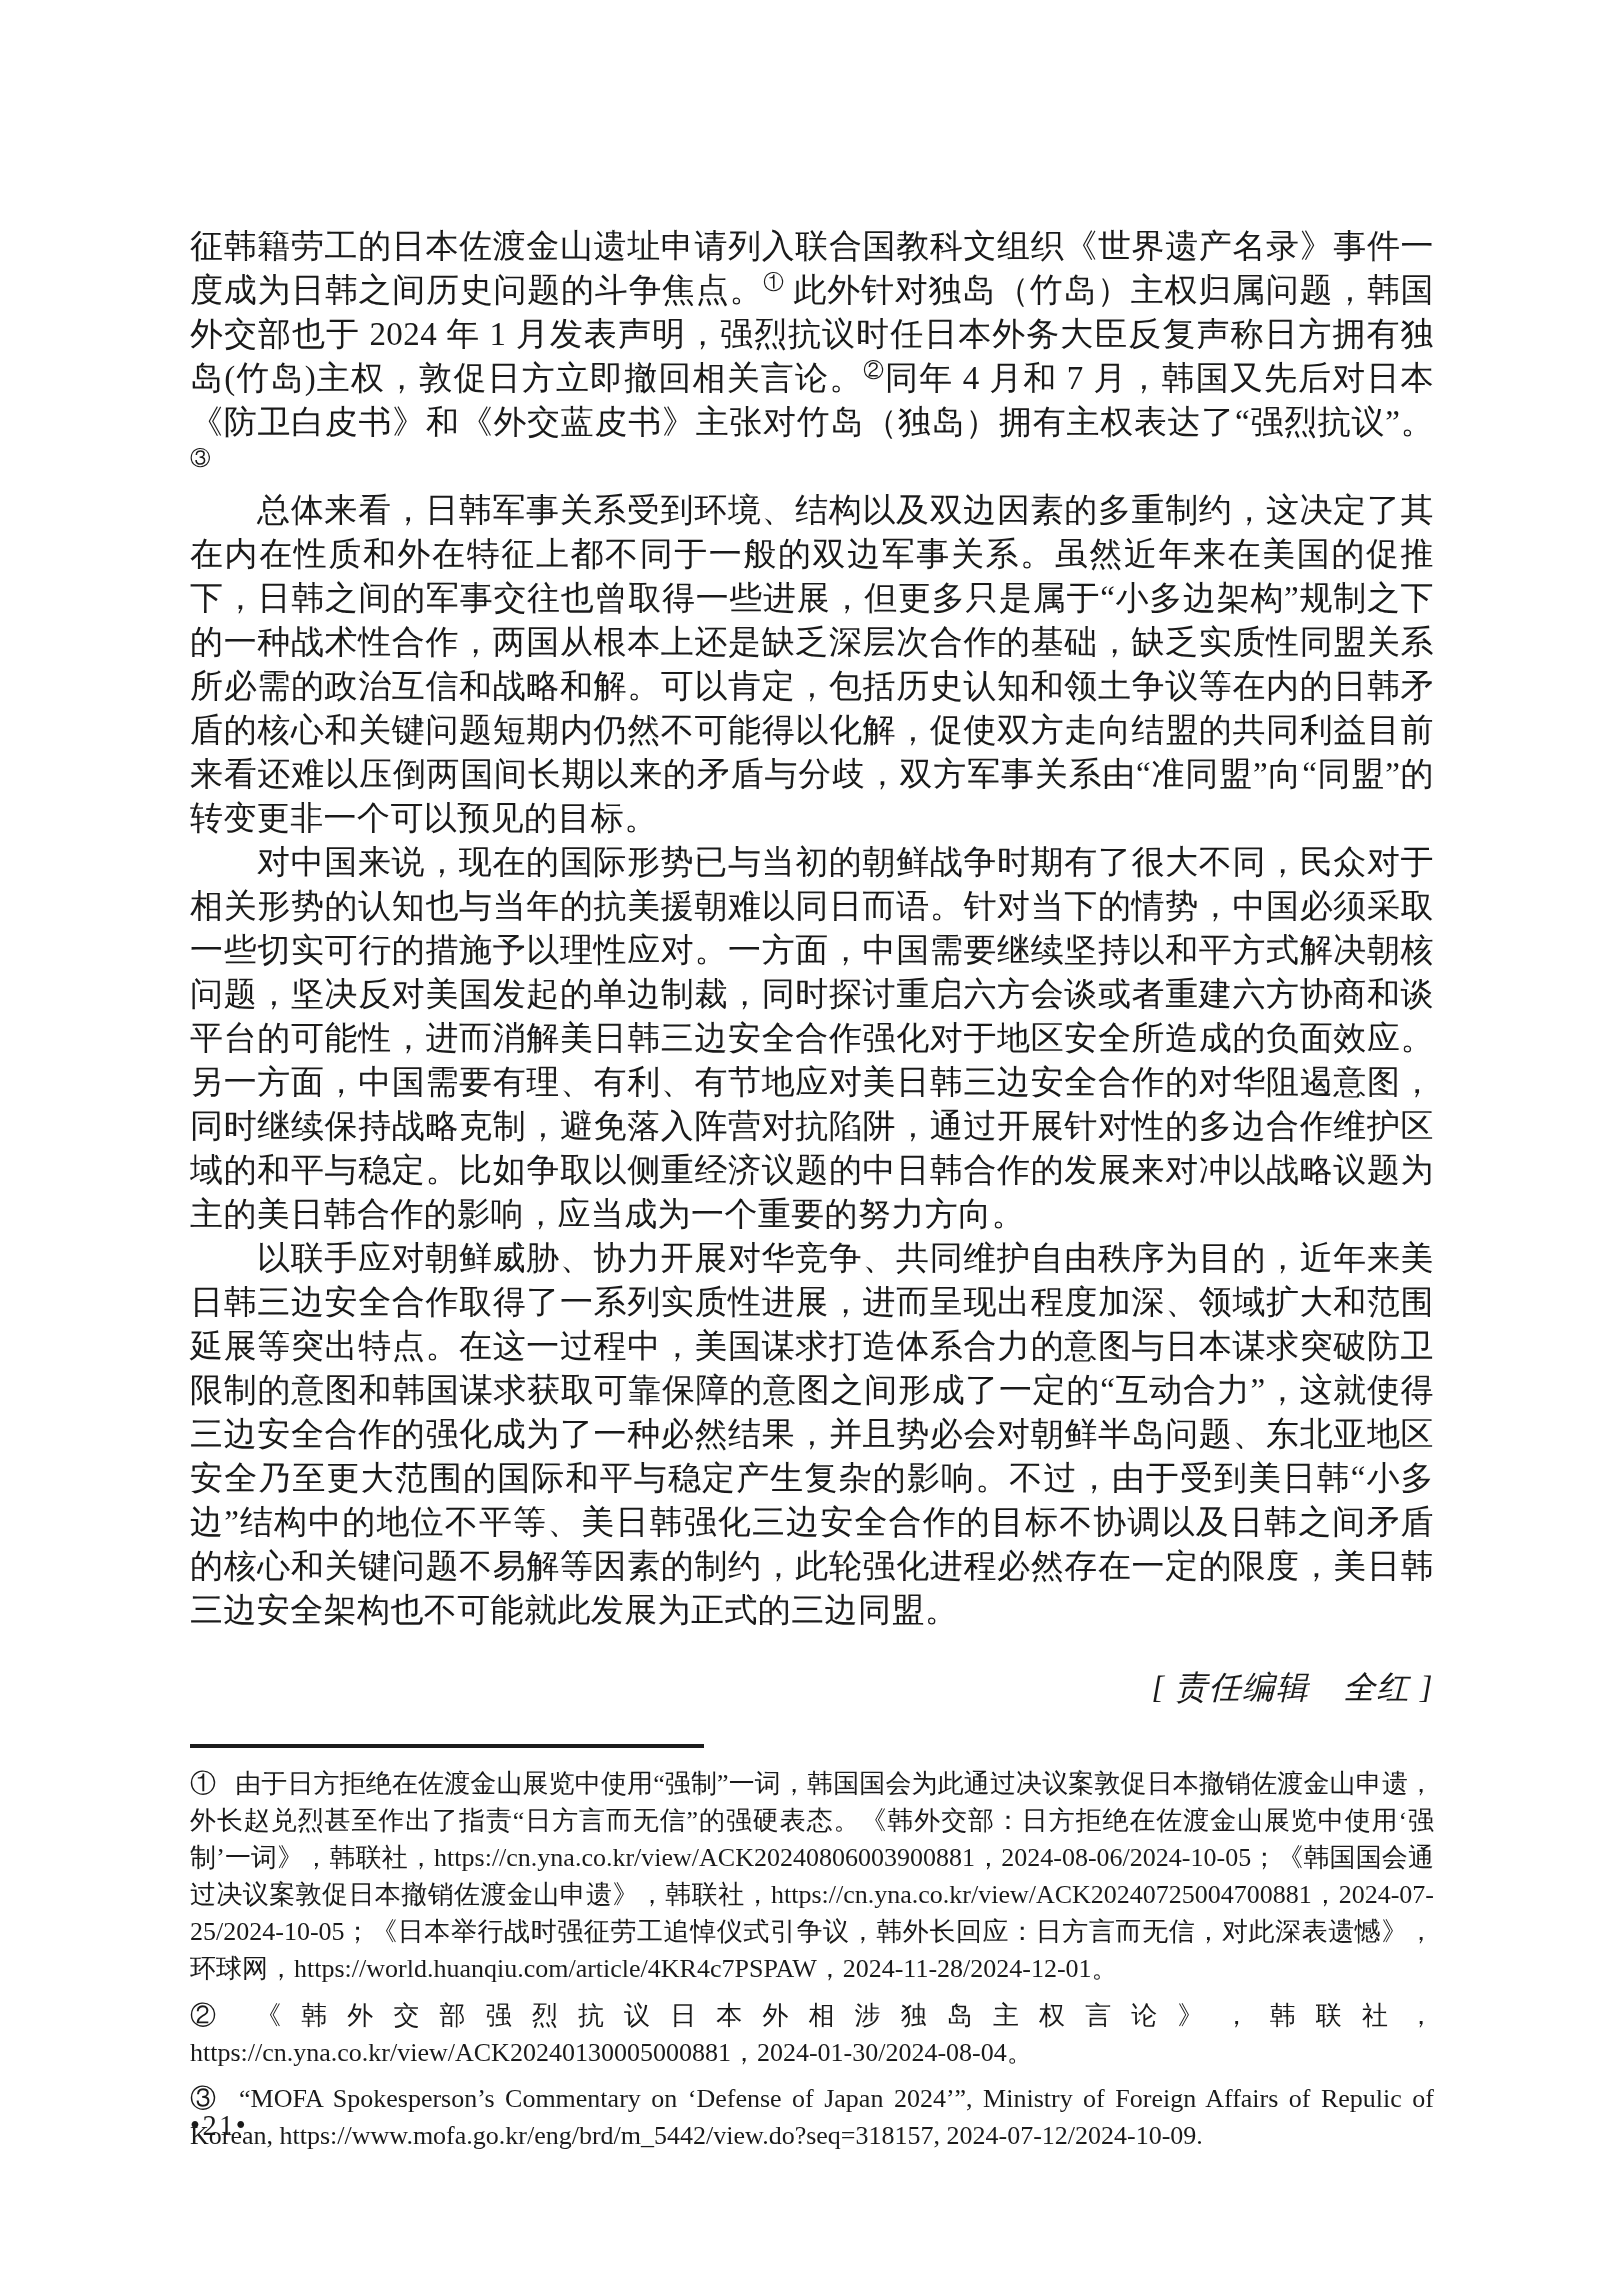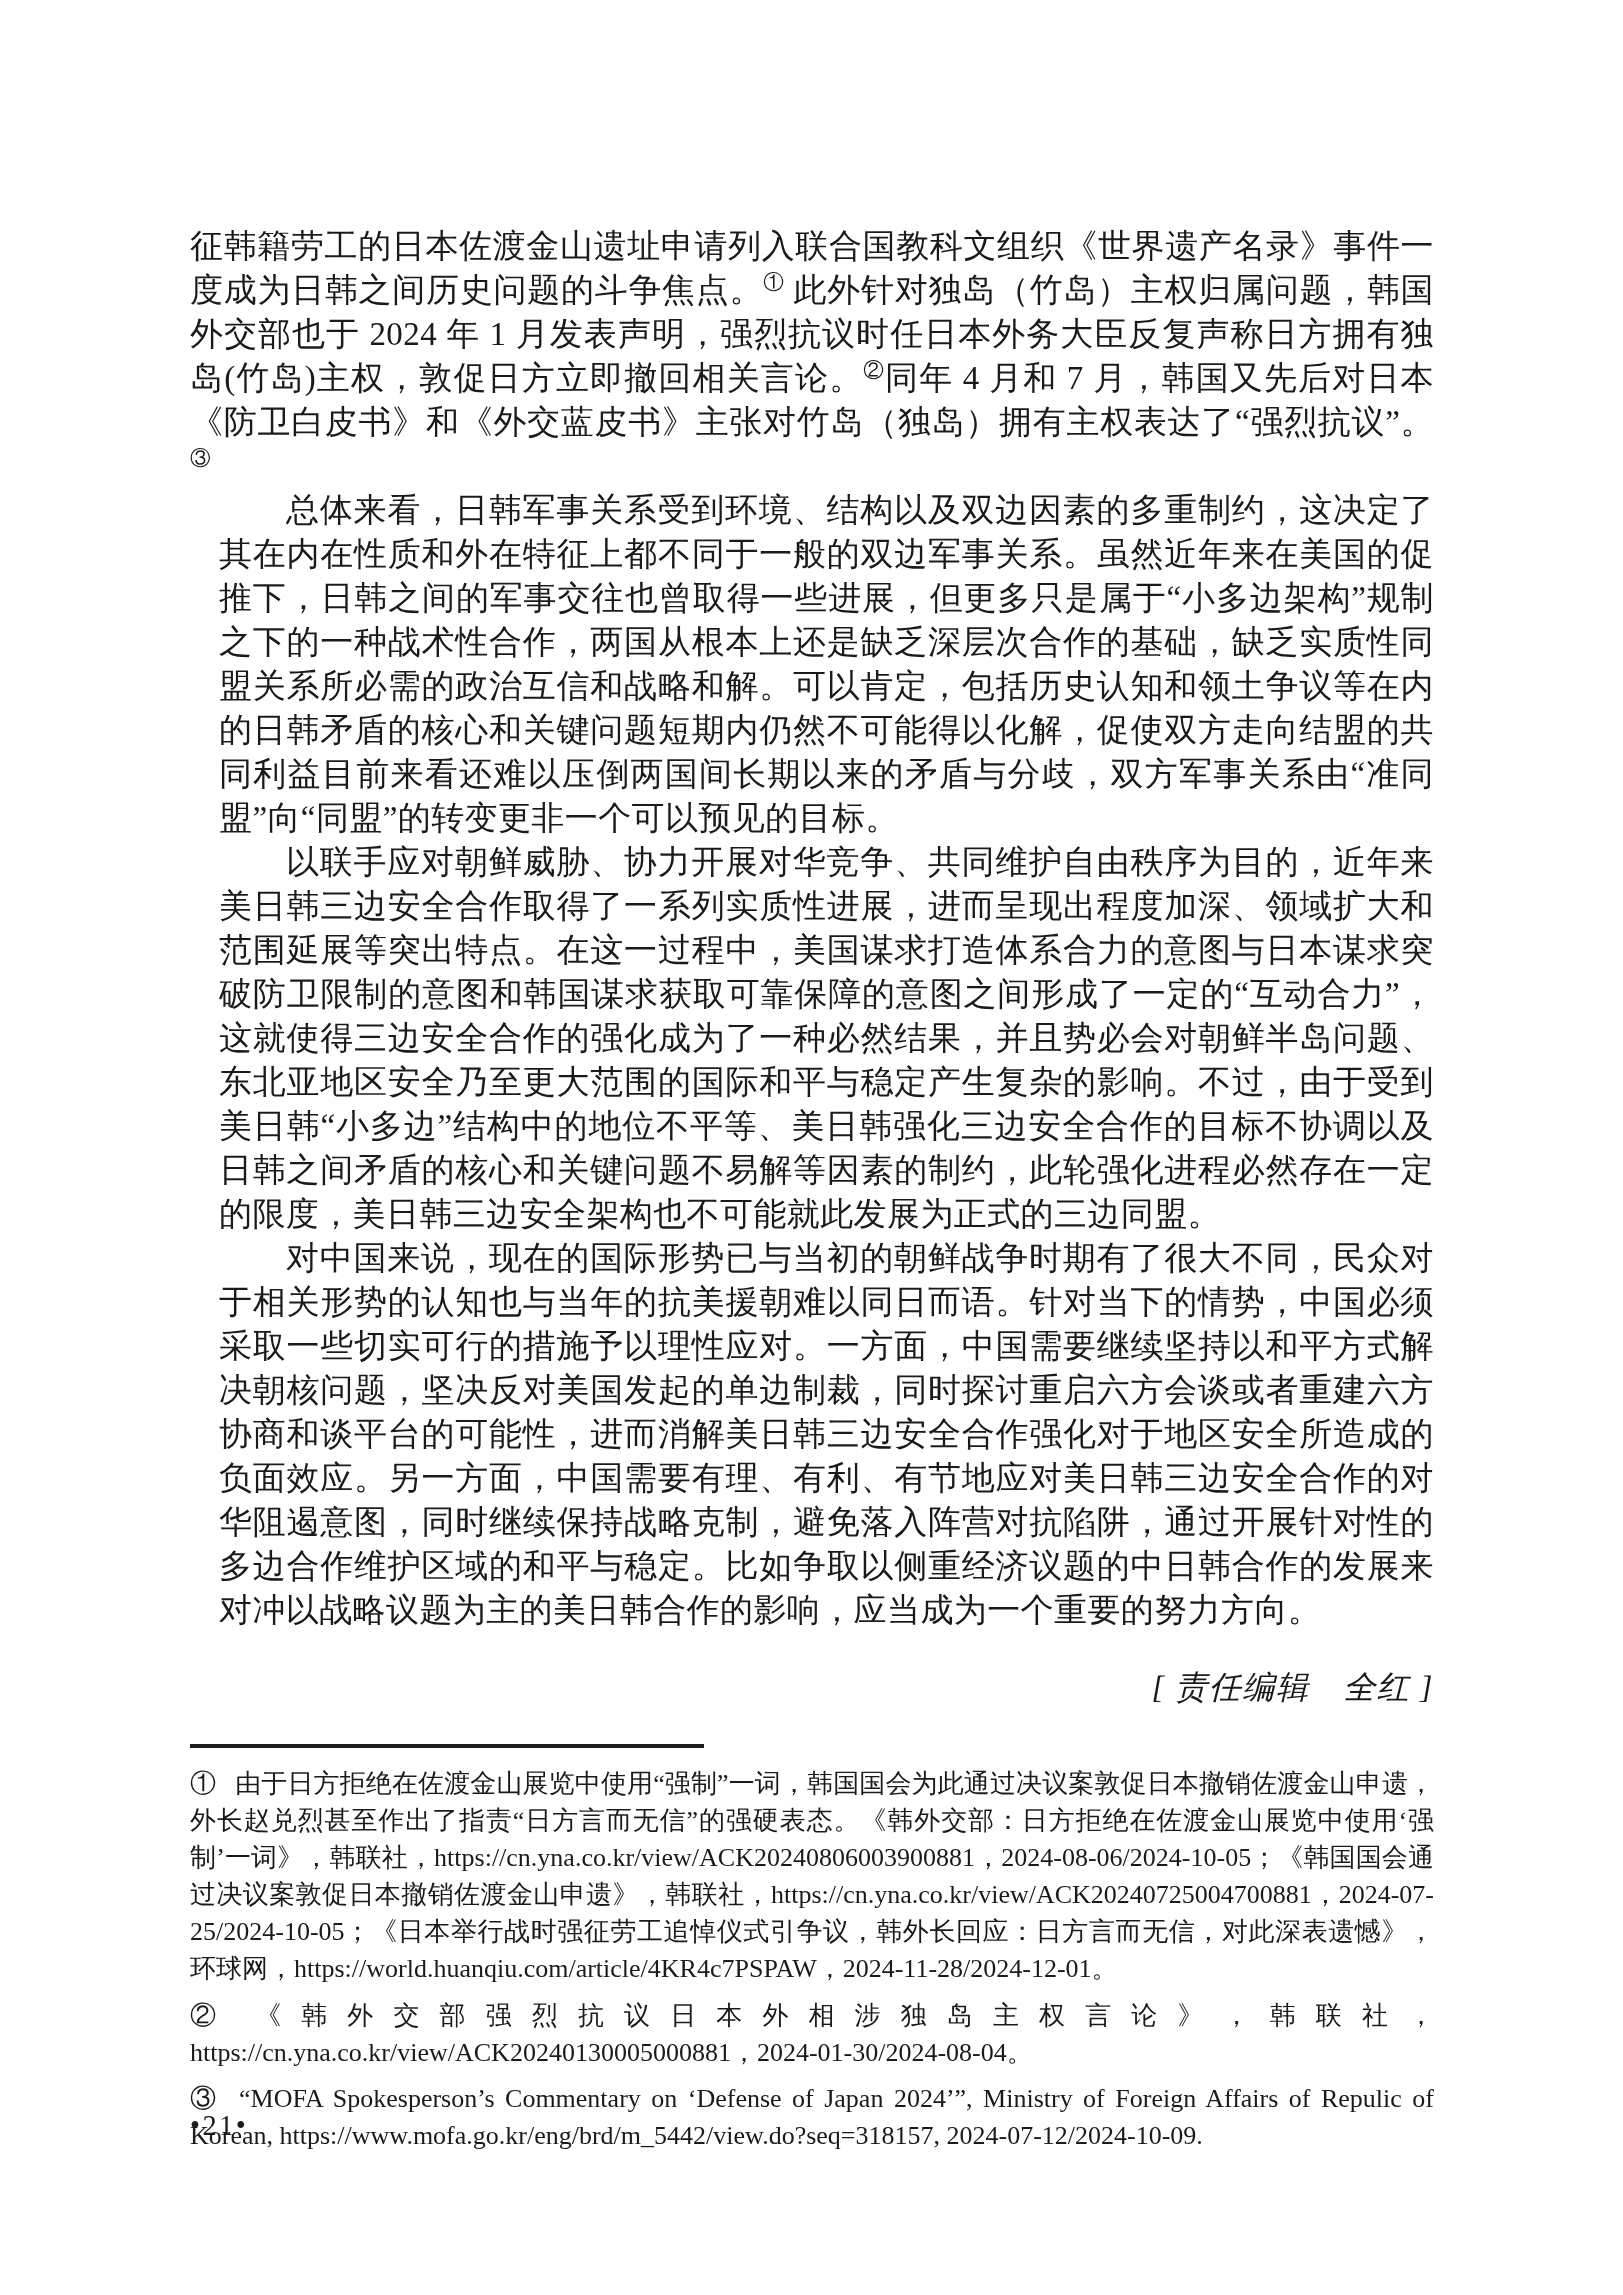--- a/index.html
+++ b/index.html
@@ -25,21 +25,20 @@
   .para {
     margin: 0;
     font-size: 33px;
     line-height: 44px;
     text-align: justify;
     text-justify: inter-ideograph;
     letter-spacing: 0.4px;
   }
   .para.indent {
     text-indent: 67px;
-    margin-left: 29px;
   }
   sup.fn-ref {
     font-size: 20.6px;
     line-height: 0;
     vertical-align: super;
   }
   .section-heading {
     margin: 12.7px 0 9.5px 0;
     font-family: "Liberation Sans", "DejaVu Sans", sans-serif;
     font-weight: 700;
@@ -87,22 +86,22 @@
 </style>
 </head>
 <body>
 
 <div class="page">
 
   <main class="content">
     <div>
         <p class="para"><span>征韩籍劳工的日本佐渡金山遗址申请列入联合国教科文组织《世界遗产名录》事件一度成为日韩之间历史问题的斗争焦点。</span><sup class="fn-ref">①</sup><span> 此外针对独岛（竹岛）主权归属问题，韩国外交部也于 2024 年 1 月发表声明，强烈抗议时任日本外务大臣反复声称日方拥有独岛(竹岛)主权，敦促日方立即撤回相关言论。</span><sup class="fn-ref">②</sup><span>同年 4 月和 7 月，韩国又先后对日本《防卫白皮书》和《外交蓝皮书》主张对竹岛（独岛）拥有主权表达了“强烈抗议”。</span><sup class="fn-ref">③</sup></p>
         <p class="para indent"><span>总体来看，日韩军事关系受到环境、结构以及双边因素的多重制约，这决定了其在内在性质和外在特征上都不同于一般的双边军事关系。虽然近年来在美国的促推下，日韩之间的军事交往也曾取得一些进展，但更多只是属于“小多边架构”规制之下的一种战术性合作，两国从根本上还是缺乏深层次合作的基础，缺乏实质性同盟关系所必需的政治互信和战略和解。可以肯定，包括历史认知和领土争议等在内的日韩矛盾的核心和关键问题短期内仍然不可能得以化解，促使双方走向结盟的共同利益目前来看还难以压倒两国间长期以来的矛盾与分歧，双方军事关系由“准同盟”向“同盟”的转变更非一个可以预见的目标。</span></p>
+        <p class="para indent"><span>对中国来说，现在的国际形势已与当初的朝鲜战争时期有了很大不同，民众对于相关形势的认知也与当年的抗美援朝难以同日而语。针对当下的情势，中国必须采取一些切实可行的措施予以理性应对。一方面，中国需要继续坚持以和平方式解决朝核问题，坚决反对美国发起的单边制裁，同时探讨重启六方会谈或者重建六方协商和谈平台的可能性，进而消解美日韩三边安全合作强化对于地区安全所造成的负面效应。另一方面，中国需要有理、有利、有节地应对美日韩三边安全合作的对华阻遏意图，同时继续保持战略克制，避免落入阵营对抗陷阱，通过开展针对性的多边合作维护区域的和平与稳定。比如争取以侧重经济议题的中日韩合作的发展来对冲以战略议题为主的美日韩合作的影响，应当成为一个重要的努力方向。</span></p>
         <p class="para indent"><span>以联手应对朝鲜威胁、协力开展对华竞争、共同维护自由秩序为目的，近年来美日韩三边安全合作取得了一系列实质性进展，进而呈现出程度加深、领域扩大和范围延展等突出特点。在这一过程中，美国谋求打造体系合力的意图与日本谋求突破防卫限制的意图和韩国谋求获取可靠保障的意图之间形成了一定的“互动合力”，这就使得三边安全合作的强化成为了一种必然结果，并且势必会对朝鲜半岛问题、东北亚地区安全乃至更大范围的国际和平与稳定产生复杂的影响。不过，由于受到美日韩“小多边”结构中的地位不平等、美日韩强化三边安全合作的目标不协调以及日韩之间矛盾的核心和关键问题不易解等因素的制约，此轮强化进程必然存在一定的限度，美日韩三边安全架构也不可能就此发展为正式的三边同盟。</span></p>
-        <p class="para indent"><span>对中国来说，现在的国际形势已与当初的朝鲜战争时期有了很大不同，民众对于相关形势的认知也与当年的抗美援朝难以同日而语。针对当下的情势，中国必须采取一些切实可行的措施予以理性应对。一方面，中国需要继续坚持以和平方式解决朝核问题，坚决反对美国发起的单边制裁，同时探讨重启六方会谈或者重建六方协商和谈平台的可能性，进而消解美日韩三边安全合作强化对于地区安全所造成的负面效应。另一方面，中国需要有理、有利、有节地应对美日韩三边安全合作的对华阻遏意图，同时继续保持战略克制，避免落入阵营对抗陷阱，通过开展针对性的多边合作维护区域的和平与稳定。比如争取以侧重经济议题的中日韩合作的发展来对冲以战略议题为主的美日韩合作的影响，应当成为一个重要的努力方向。</span></p>
       </div>
     <div class="editor-credit">[ 责任编辑　全红 ]</div>
   </main>
 
   <section class="footnotes">
     <div class="fn-rule"></div>
     <div>
         <div class="fn-item"><span class="fn-marker">①</span><span>由于日方拒绝在佐渡金山展览中使用“强制”一词，韩国国会为此通过决议案敦促日本撤销佐渡金山申遗，外长赵兑烈甚至作出了指责“日方言而无信”的强硬表态。《韩外交部：日方拒绝在佐渡金山展览中使用‘强制’一词》，韩联社，https://cn.yna.co.kr/view/ACK20240806003900881，2024-08-06/2024-10-05；《韩国国会通过决议案敦促日本撤销佐渡金山申遗》，韩联社，https://cn.yna.co.kr/view/ACK20240725004700881，2024-07-25/2024-10-05；《日本举行战时强征劳工追悼仪式引争议，韩外长回应：日方言而无信，对此深表遗憾》，环球网，https://world.huanqiu.com/article/4KR4c7PSPAW，2024-11-28/2024-12-01。</span></div>
         <div class="fn-item"><span class="fn-marker">②</span><span>《韩外交部强烈抗议日本外相涉独岛主权言论》，韩联社，https://cn.yna.co.kr/view/ACK20240130005000881，2024-01-30/2024-08-04。</span></div>
         <div class="fn-item"><span class="fn-marker">③</span><span>“MOFA Spokesperson’s Commentary on ‘Defense of Japan 2024’”, Ministry of Foreign Affairs of Repulic of Korean, https://www.mofa.go.kr/eng/brd/m_5442/view.do?seq=318157, 2024-07-12/2024-10-09.</span></div>

